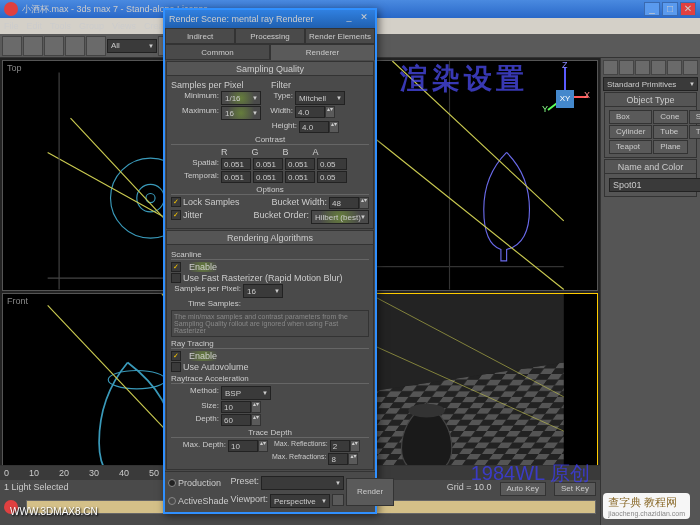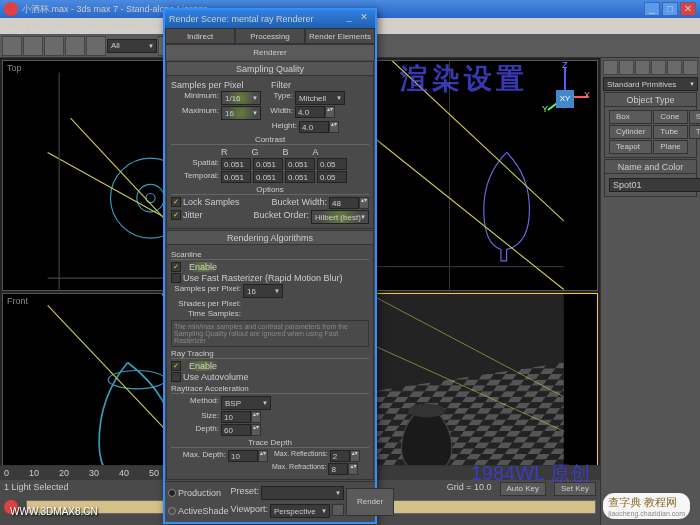--- a/index.html
+++ b/index.html
@@ -35,21 +35,21 @@
 .dropdown::after{content:"▼";position:absolute;right:2px;font-size:6px}
 .checkbox{width:10px;height:10px;background:#3a3a3a;border:1px solid #222;display:inline-flex;align-items:center;justify-content:center;font-size:7px;color:#ffcc00}
 .hilite{background:radial-gradient(circle,rgba(120,160,50,0.6),transparent 70%)}
 .btn{height:14px;background:#5a5a5a;border:1px solid #333;padding:0 6px;line-height:12px;font-size:8px}
 .right-panel{width:100px;background:#555;border-left:1px solid #333;padding:2px}
 .axis{position:absolute;top:62px;right:110px;width:50px;height:50px;z-index:5}
 .axis-cube{width:18px;height:18px;background:#4488cc;position:absolute;top:28px;left:16px;font-size:8px;text-align:center;line-height:18px;color:#fff}
 .watermark-cn{position:absolute;top:60px;left:400px;font-size:28px;color:rgba(80,80,255,0.7);font-family:'SimHei',sans-serif;font-weight:bold;z-index:20;letter-spacing:4px}
 .watermark-bot{position:absolute;bottom:38px;right:110px;font-size:20px;color:rgba(60,60,255,0.7);font-family:'SimHei',sans-serif;z-index:20}
 .watermark-url{position:absolute;bottom:8px;left:10px;font-size:10px;color:#fff;font-family:Arial;z-index:25;text-shadow:1px 1px 2px #000}
-.watermark-site{position:absolute;bottom:6px;right:10px;z-index:25;background:rgba(255,255,255,0.95);padding:2px 5px;border-radius:11px}
+.watermark-site{position:absolute;bottom:6px;right:10px;z-index:25;background:rgba(255,255,255,0.95);padding:2px 5px;border-radius:4px}
 .bottom-area{position:absolute;bottom:0;left:0;right:100px;height:60px;background:#4a4a4a;border-top:1px solid #333}
 .timeline{height:14px;background:#3a3a3a;display:flex;align-items:center;font-size:7px;color:#888;padding:0 4px;gap:20px}
 .status{display:flex;align-items:flex-start;gap:8px;padding:2px 4px;font-size:8px}
 svg{display:block}
 .sec-head{text-align:center;font-size:8px;border-bottom:1px solid #666;margin:2px 0}
 </style>
 </head>
 <body>
 
 <div class="titlebar">
@@ -191,20 +191,21 @@
       <span>_</span>
       <span>✕</span>
     </div>
   </div>
   <div class="tabs">
     <div class="tab">Indirect Illumination</div>
     <div class="tab">Processing</div>
     <div class="tab">Render Elements</div>
   </div>
   <div class="tabs">
+    <div class="tab">Common</div>
     <div class="tab active">Renderer</div>
   </div>
 
   <div class="rollout">
     <div class="ro-title">Sampling Quality</div>
     <div class="ro-body">
       <div class="row">
         <span style="flex:1">Samples per Pixel</span>
         <span style="flex:1">Filter</span>
       </div>
@@ -296,23 +297,20 @@
           <span class="checkbox">✓</span>
           <span class="hilite" style="padding:0 6px">Enable</span>
         </div>
       <div class="row">
           <span class="checkbox"></span>
           <span>Use Fast Rasterizer (Rapid Motion Blur)</span>
         </div>
       <div class="row" style="color:#777">
           <span class="lbl" style="width:70px">Samples per Pixel:</span>
           <div class="dropdown" style="width:40px">16</div>
-        </div>
-      <div class="row" style="color:#777">
-          <span class="lbl" style="width:70px">Shades per Pixel:</span>
         </div>
       <div class="row" style="color:#777">
           <span class="lbl" style="width:70px">Time Samples:</span>
         </div>
       <div style="border:1px solid #333;padding:2px;font-size:7px;color:#888;margin:2px 0">The min/max samples and contrast parameters from the Sampling Quality rollout are ignored when using Fast Rasterizer</div>
       <div class="sec-head" style="text-align:left">Ray Tracing</div>
       <div class="row">
           <span class="checkbox">✓</span>
           <span class="hilite" style="padding:0 6px">Enable</span>
         </div>

